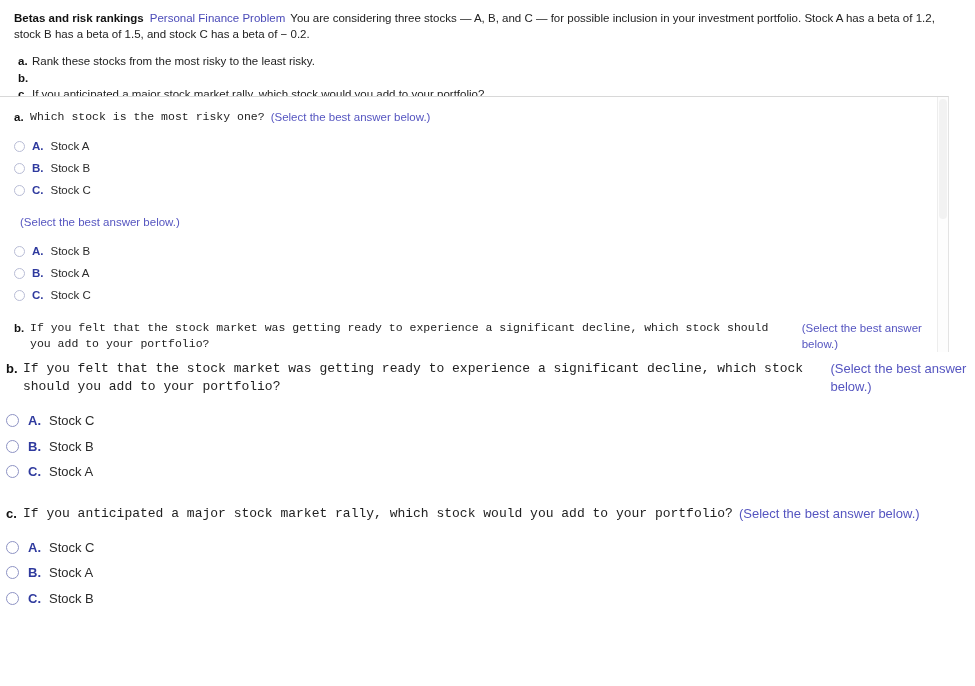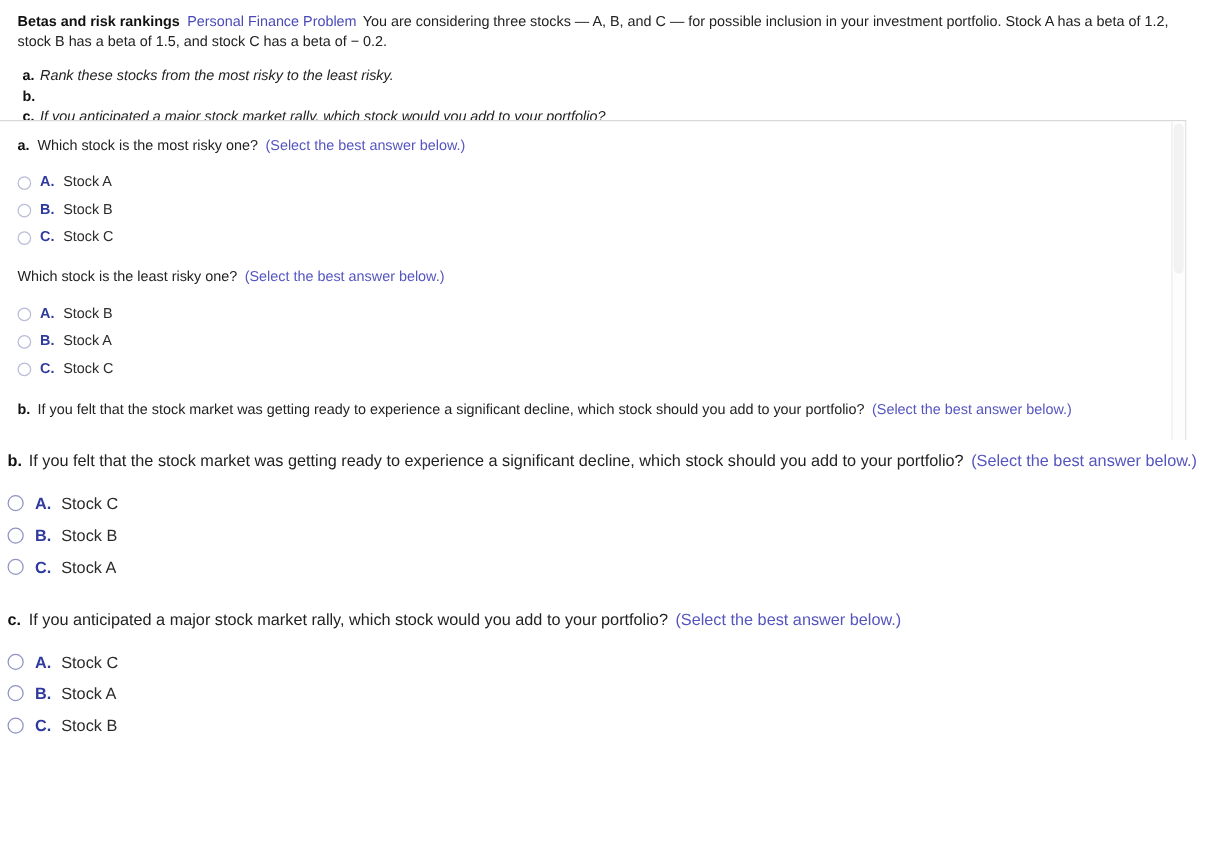--- a/index.html
+++ b/index.html
@@ -44,21 +44,21 @@
     display: flex;
     align-items: flex-start;
     margin-bottom: 1px;
   }
   .subq-letter {
     font-weight: bold;
     width: 14px;
     flex: 0 0 14px;
     color: #111111;
   }
-  .subq-text { color: #222222; font-style: italic; }
+  .subq-text { color: #222222; }
 
   
   .answer-panel {
     position: absolute;
     left: 0px;
     top: 96px;
     width: 948px;
     height: 255px;
     border-top: 1px solid #d8d8d8;
     border-right: 1px solid #e3e3e3;
@@ -93,21 +93,21 @@
     align-items: flex-start;
     font-size: 11.5px;
     line-height: 16px;
     padding: 0 14px 0 14px;
   }
   .q-prompt .q-letter {
     font-weight: bold;
     flex: 0 0 16px;
     color: #111111;
   }
-  .q-prompt .q-text { color: #222222; }
+  .q-prompt .q-text { color: #222222; font-family: Liberation Mono, monospace; }
   .q-hint {
     color: #5555c0;
     margin-left: 6px;
   }
 
   .options {
     margin-top: 10px;
     padding-left: 14px;
   }
   .option-row {
@@ -201,21 +201,20 @@
       <div class="option-row">
         <span class="radio"></span>
         <span class="option-letter">C.</span>
         <span class="option-label">Stock C</span>
       </div>
     </div>
 
     <div style="height:13px"></div>
 
     <div class="q-prompt">
-      <span class="q-text">Which stock is the least risky one?</span>
       <span class="q-hint">(Select the best answer below.)</span>
     </div>
     <div class="options">
       <div class="option-row">
         <span class="radio"></span>
         <span class="option-letter">A.</span>
         <span class="option-label">Stock B</span>
       </div>
       <div class="option-row">
         <span class="radio"></span>

